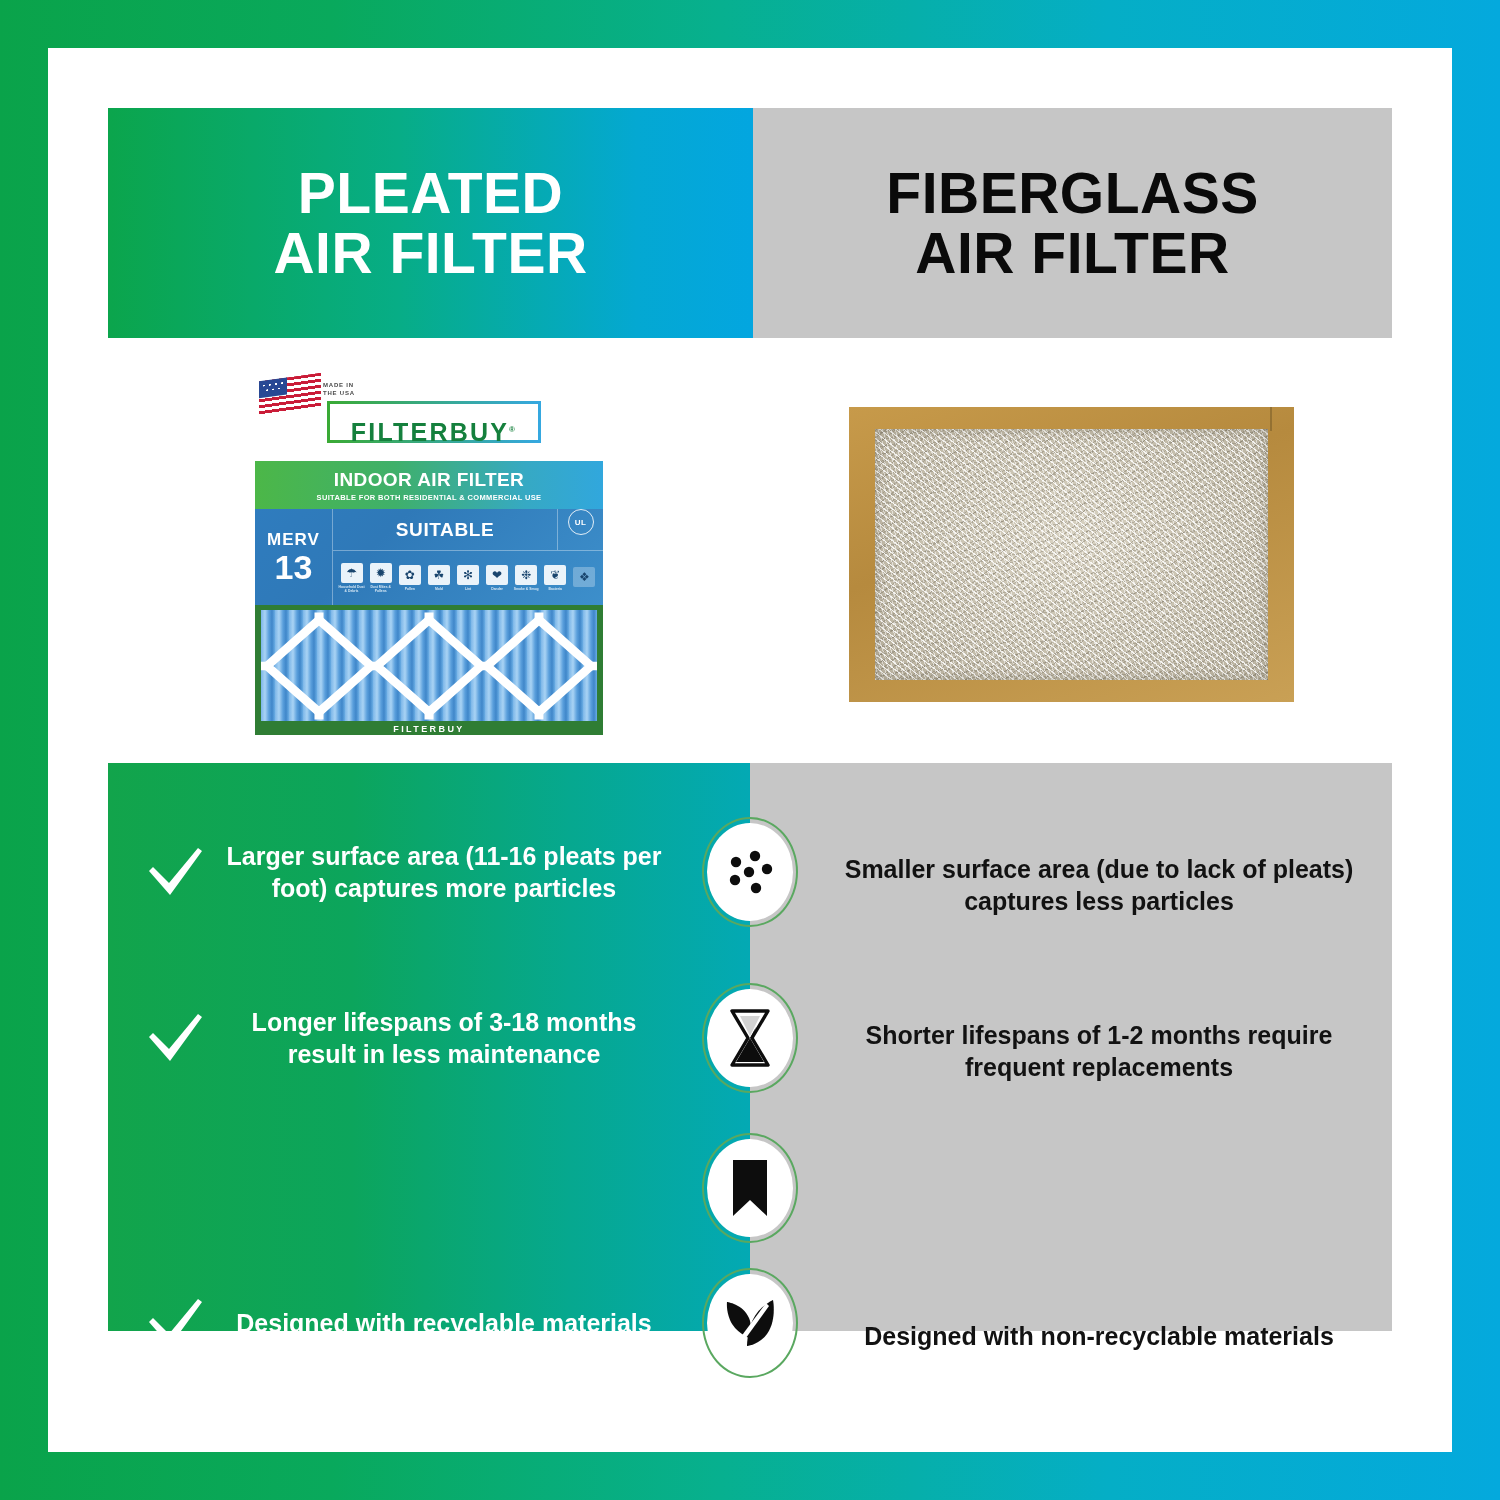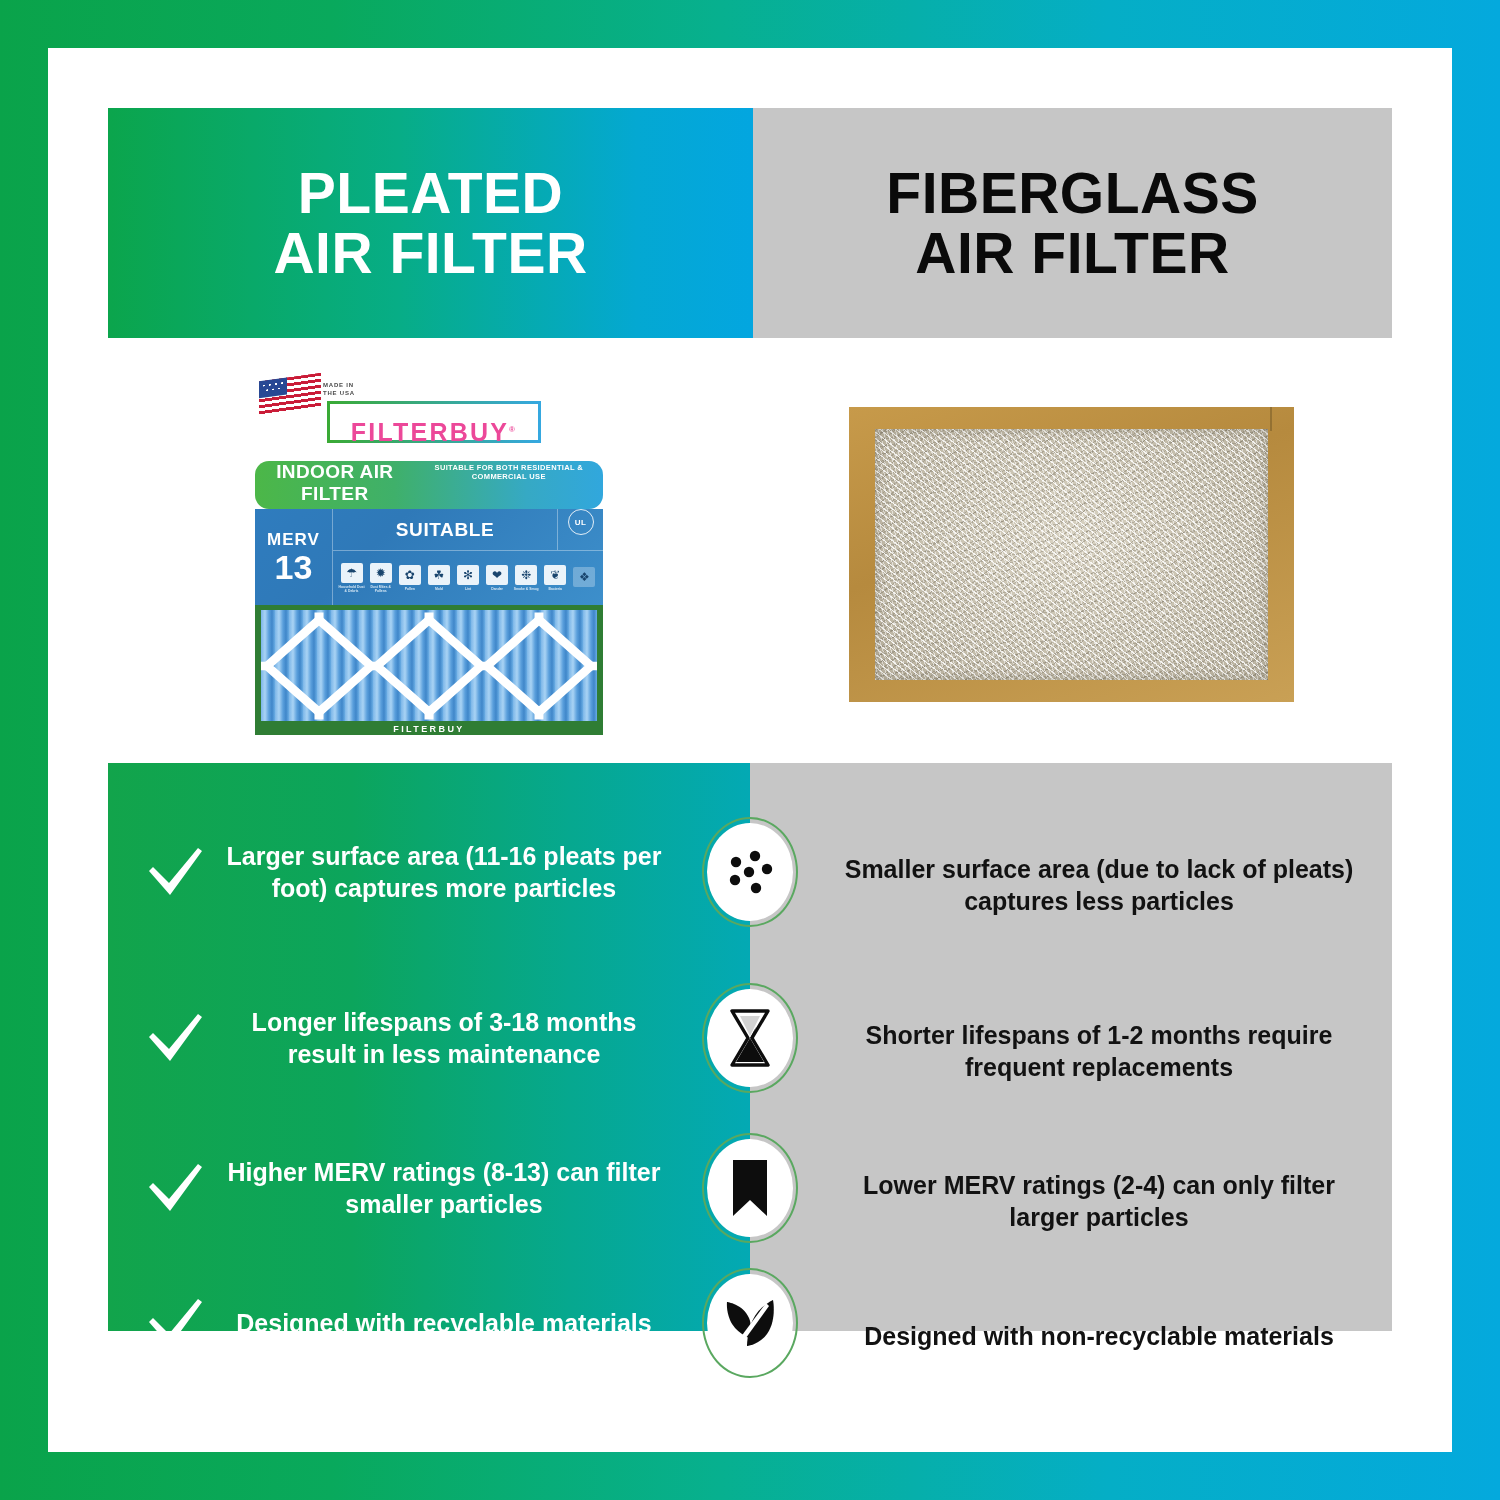--- a/index.html
+++ b/index.html
@@ -84,31 +84,31 @@
     font-size: 6px; font-weight: bold; letter-spacing: 0.8px;
     color: #4a4a4a; line-height: 1.35; text-align: left;
   }
   .fb-logo-frame {
     position: absolute; left: 72px; top: 28px; width: 214px; height: 42px;
     border: 3px solid; border-image: linear-gradient(90deg,#3aaa35,#35a8e0) 1;
     display: flex; align-items: center; justify-content: center;
     background: #fff;
   }
   .fb-logo-text {
-    font-size: 25px; font-weight: bold; letter-spacing: 2.2px; color: #ec4899;
+    font-size: 25px; font-weight: bold; letter-spacing: 2.2px; color: #15803d;
     position: relative;
     margin-top: 20px;
   }
   .fb-logo-text sup { font-size: 8px; vertical-align: super; }
 
   .fb-band {
     height: 48px;
     background: linear-gradient(90deg,#4cb748 0%,#3fb06a 40%,#36a9c4 78%,#31a7dd 100%);
     color: #fff; text-align: center;
-    display: flex; flex-direction: row; justify-content: center; border-radius: 14px;
+    display: flex; flex-direction: column; justify-content: center;
   }
   .fb-band .l1 { font-size: 19px; font-weight: bold; letter-spacing: .4px; }
   .fb-band .l2 { font-size: 7.5px; font-weight: bold; letter-spacing: .35px; margin-top: 2px; }
 
   .fb-blue {
     position: relative; height: 96px;
     background: linear-gradient(135deg,#2f7cbe 0%,#2f79b8 35%,#3d8fcb 100%);
     display: flex;
   }
   .fb-merv {
@@ -404,31 +404,20 @@
             <g fill="none" stroke="#0d0d0d" stroke-width="3.4" stroke-linejoin="round">
               <path d="M6,4 H42 L26,31 L42,58 H6 L22,31 Z"></path>
             </g>
             <path d="M24,31 L38,55 H10 Z" fill="#0d0d0d"></path>
             <path d="M24,29 L34,9 H14 Z" fill="#0d0d0d" opacity="0.18"></path>
             <path d="M24,31 L30,20 L26,31 Z" fill="#0d0d0d"></path>
           </svg>
         </div>
       </div>
 
-      <div class="row" style="top:365px;height:120px;">
-        <div class="row-l">
-          <div class="check">
-            <svg width="58" height="54" viewBox="0 0 58 54" aria-hidden="true">
-              <path d="M3,26 L7,22 L23,38 L52,3 L56,6 L24,50 Z" fill="#ffffff"></path>
-            </svg>
-          </div>
-          <div class="txt">Higher MERV ratings (8-13) can filter smaller particles</div>
-        </div>
-        <div class="row-r">Lower MERV ratings (2-4) can only filter larger particles</div>
-      </div>
       <div class="badge" style="top:370px;">
         <div class="ring"></div>
         <div class="disc">
           <svg width="42" height="60" viewBox="0 0 42 60" aria-hidden="true">
             <path d="M4,2 H38 V58 L21,42 L4,58 Z" fill="#0d0d0d"></path>
           </svg>
         </div>
       </div>
 
       <div class="row" style="top:500px;height:120px;">

